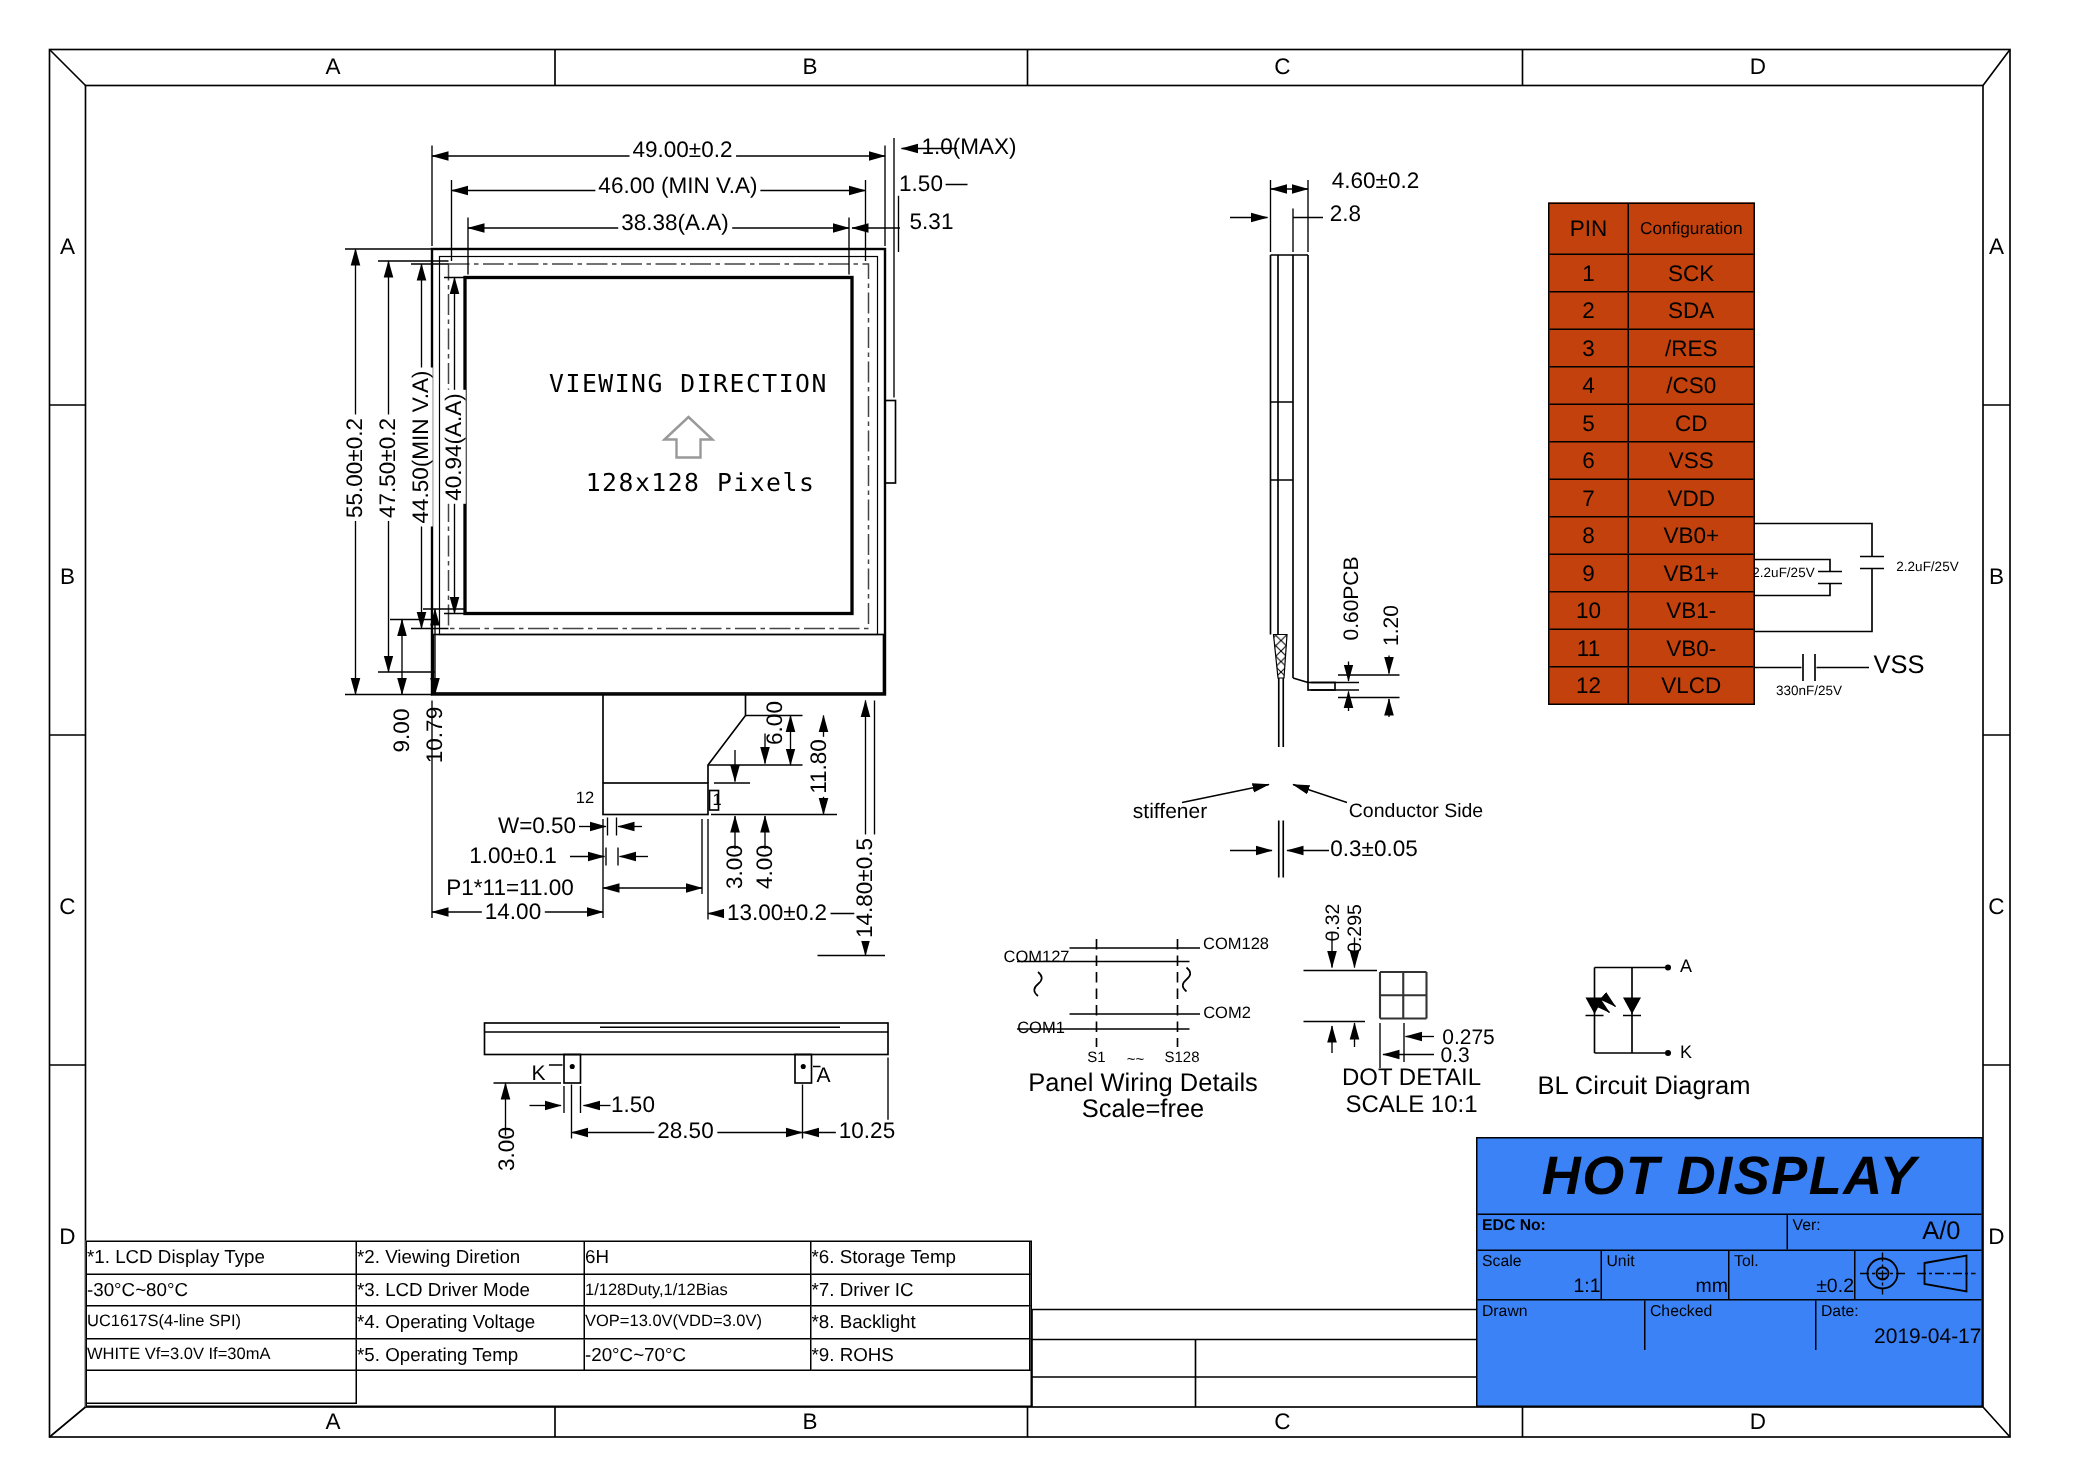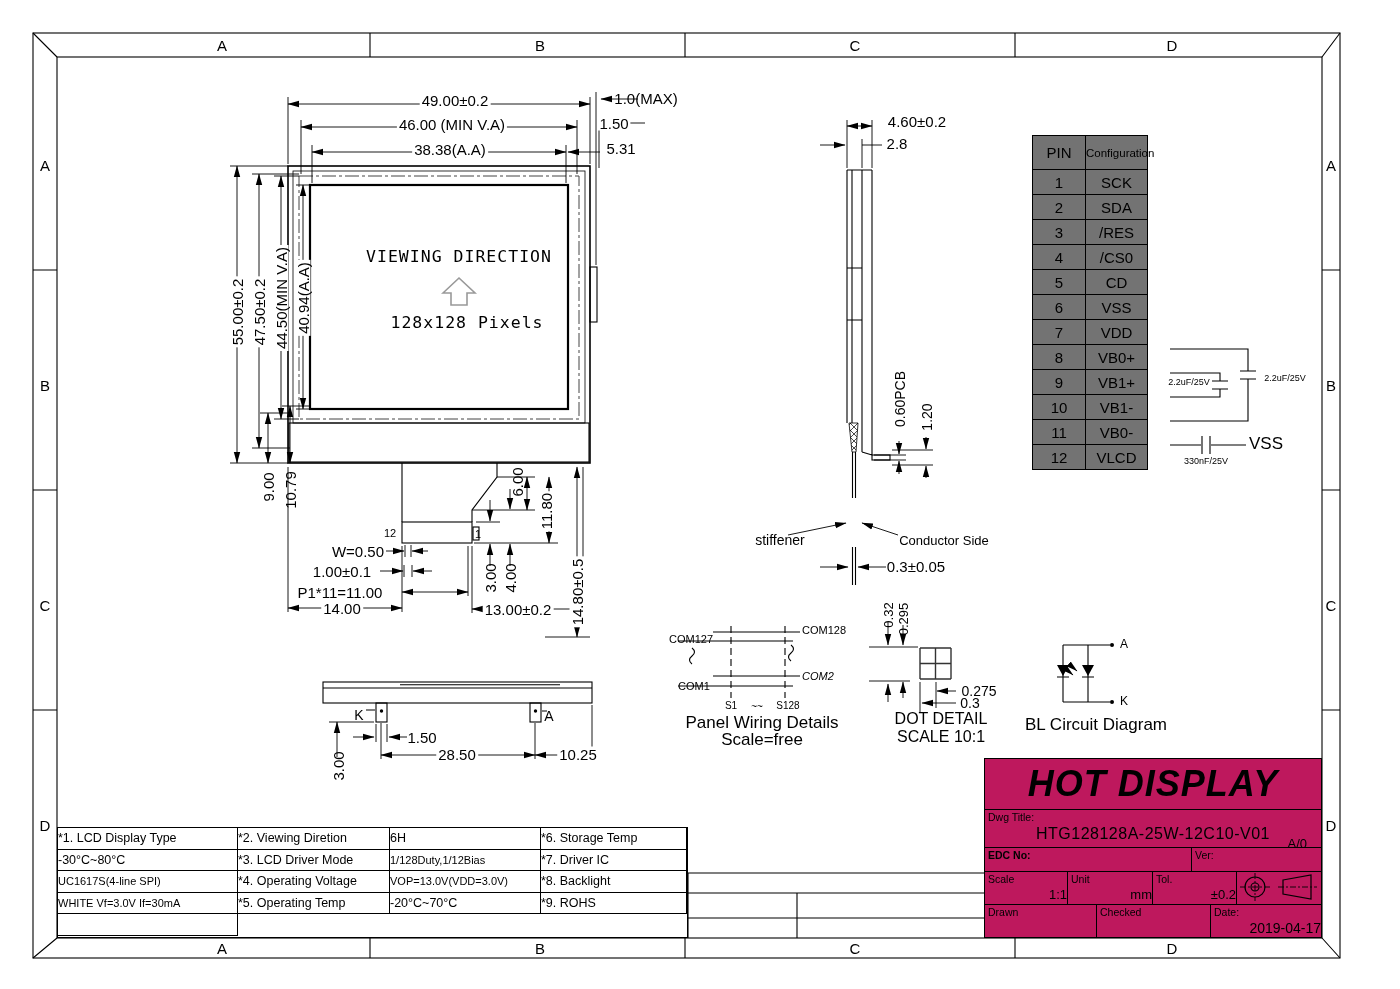--- a/index.html
+++ b/index.html
@@ -10,51 +10,51 @@
   .d2{stroke:#000;stroke-width:0.9;fill:none;}
   .dd{stroke:#444;stroke-width:1;stroke-dasharray:14 3 3 3;}
   .dash2{stroke-dasharray:7 4;}
   #anno{position:absolute;left:0;top:0;width:1400px;height:702px;pointer-events:none;}
   .ann{position:absolute;white-space:nowrap;line-height:1;color:#000;}
   .ann.bg{background:#fff;padding:0 2px;}
   .zl{position:absolute;transform:translate(-50%,-50%);font-size:15px;}
   .vd{position:absolute;transform:translate(-50%,-50%);font-family:"DejaVu Sans Mono",monospace;
       font-size:16.5px;letter-spacing:1px;white-space:nowrap;}
   
-  .pintable{position:absolute;left:1032px;top:135px;width:116px;border:1.6px solid #000;box-sizing:border-box;background:#737373;}
+  .pintable{position:absolute;left:1032px;top:135px;width:138px;border:1.6px solid #000;box-sizing:border-box;background:#c2410c;}
   .pt-h{display:grid;grid-template-columns:53px 1fr;height:33px;border-bottom:1.4px solid #000;}
   .pt-h div{display:flex;align-items:center;justify-content:center;}
   .pt-h div:first-child{border-right:1.4px solid #000;font-size:15px;}
   .pt-h div:last-child{font-size:11.5px;}
   .pt-r{display:grid;grid-template-columns:53px 1fr;height:24px;border-bottom:1.4px solid #000;}
   .pt-r:last-child{border-bottom:none;}
   .pt-r div{display:flex;align-items:center;justify-content:center;font-size:15px;}
   .pt-r div:first-child{border-right:1.4px solid #000;}
   
   .spec{position:absolute;left:57px;top:827px;width:631px;height:111px;border:1.6px solid #000;
         box-sizing:border-box;display:grid;grid-template-columns:180px 152px 151px 1fr;grid-auto-rows:21.5px;background:#fff;}
   .spec div{border-right:1.2px solid #000;border-bottom:1.2px solid #000;display:flex;align-items:center;
         padding-left:0;font-size:12.5px;white-space:nowrap;overflow:hidden;box-sizing:border-box;}
   .spec .span3{grid-column:2 / span 3;}
   
-  .tb{position:absolute;left:984px;top:758px;width:338px;height:180px;border:1.8px solid #000;box-sizing:border-box;background:#be185d;}
+  .tb{position:absolute;left:984px;top:758px;width:338px;height:180px;border:1.8px solid #000;box-sizing:border-box;background:#3b82f6;}
   .tb *{box-sizing:border-box;}
   .tb-company{height:51px;border-bottom:1.8px solid #000;display:flex;align-items:center;justify-content:center;
       font-size:36px;font-weight:bold;font-style:italic;letter-spacing:1px;}
   .tb-dwg{position:relative;height:38px;border-bottom:1.4px solid #000;}
   .tb-lab{position:absolute;top:1px;left:3px;font-size:10.5px;}
   .tb-dwg-val{position:absolute;left:0;right:0;top:15px;text-align:center;font-size:16px;letter-spacing:.5px;}
   .tb-row{display:flex;border-bottom:1.4px solid #000;}
   .tb-row3{height:24px;}
   .tb-row4{height:33px;}
   .tb-row5{height:33px;border-bottom:none;}
   .tb-cell{position:relative;border-right:1.4px solid #000;height:100%;}
   .tb-cell:last-child{border-right:none;}
   .tb-val{position:absolute;left:0;right:0;bottom:2px;text-align:right;font-size:13px;}
-  .tb-val-r{position:absolute;right:14px;bottom:20px;font-size:13px;}
+  .tb-val-r{position:absolute;right:14px;bottom:2px;font-size:17px;}
 </style>
 </head>
 <body>
 
 <div id="sheet">
 
 <svg width="1400" height="989" viewBox="0 0 1400 989">
   <defs>
     <pattern id="xh" width="7" height="7" patternUnits="userSpaceOnUse">
       <path d="M0,7 L7,0 M0,0 L7,7" stroke="#000" stroke-width="0.7"></path>
@@ -255,21 +255,21 @@
       <div class="ann" style="left: 916px; top: 566px; font-size: 15px; transform: translate(-50%, -50%);">0.3±0.05</div>
       <div class="ann" style="left: 359px; top: 715px; font-size: 14px; transform: translate(-50%, -50%);">K</div>
       <div class="ann" style="left: 549px; top: 716px; font-size: 14px; transform: translate(-50%, -50%);">A</div>
       <div class="ann" style="left: 422px; top: 737px; font-size: 15px; transform: translate(-50%, -50%);">1.50</div>
       <div class="ann" style="left: 338px; top: 766px; font-size: 15px; transform: translate(-50%, -50%) rotate(-90deg);">3.00</div>
       <div class="ann bg" style="left: 457px; top: 754px; font-size: 15px; transform: translate(-50%, -50%);">28.50</div>
       <div class="ann bg" style="left: 578px; top: 754px; font-size: 15px; transform: translate(-50%, -50%);">10.25</div>
       <div class="ann" style="left: 691px; top: 639px; font-size: 11px; transform: translate(-50%, -50%);">COM127</div>
       <div class="ann" style="left: 824px; top: 630px; font-size: 11px; transform: translate(-50%, -50%);">COM128</div>
       <div class="ann" style="left: 694px; top: 686px; font-size: 11px; transform: translate(-50%, -50%);">COM1</div>
-      <div class="ann" style="left: 818px; top: 676px; font-size: 11px; transform: translate(-50%, -50%); font-style: italic;">COM2</div>
+      <div class="ann" style="left: 818px; top: 676px; font-size: 11px; transform: translate(-50%, -50%);">COM2</div>
       <div class="ann" style="left: 731px; top: 706px; font-size: 10px; transform: translate(-50%, -50%);">S1</div>
       <div class="ann" style="left: 757px; top: 707px; font-size: 10px; transform: translate(-50%, -50%);">~~</div>
       <div class="ann" style="left: 788px; top: 706px; font-size: 10px; transform: translate(-50%, -50%);">S128</div>
       <div class="ann" style="left: 762px; top: 722px; font-size: 17px; transform: translate(-50%, -50%);">Panel Wiring Details</div>
       <div class="ann" style="left: 762px; top: 739px; font-size: 17px; transform: translate(-50%, -50%);">Scale=free</div>
       <div class="ann" style="left: 888px; top: 615px; font-size: 13px; transform: translate(-50%, -50%) rotate(-90deg);">0.32</div>
       <div class="ann" style="left: 903px; top: 619px; font-size: 13px; transform: translate(-50%, -50%) rotate(-90deg);">0.295</div>
       <div class="ann" style="left: 979px; top: 691px; font-size: 14px; transform: translate(-50%, -50%);">0.275</div>
       <div class="ann" style="left: 970px; top: 703px; font-size: 14px; transform: translate(-50%, -50%);">0.3</div>
       <div class="ann" style="left: 941px; top: 719px; font-size: 16px; transform: translate(-50%, -50%);">DOT DETAIL</div>
@@ -341,24 +341,20 @@
         <div class="pt-r">
           <div>12</div>
           <div>VLCD</div>
         </div>
       </div>
 </div>
 
 
 <div class="tb">
   <div class="tb-company">HOT DISPLAY</div>
-  <div class="tb-dwg">
-    <span class="tb-lab">Dwg Title:</span>
-    <div class="tb-dwg-val">HTG128128A-25W-12C10-V01</div>
-  </div>
   <div class="tb-row tb-row3">
     <div class="tb-cell" style="width:207px;font-weight:bold;">
       <span class="tb-lab">EDC No:</span>
     </div>
     <div class="tb-cell" style="flex:1;">
       <span class="tb-lab">Ver:</span>
       <span class="tb-val-r">A/0</span>
     </div>
   </div>
   <div class="tb-row tb-row4">

